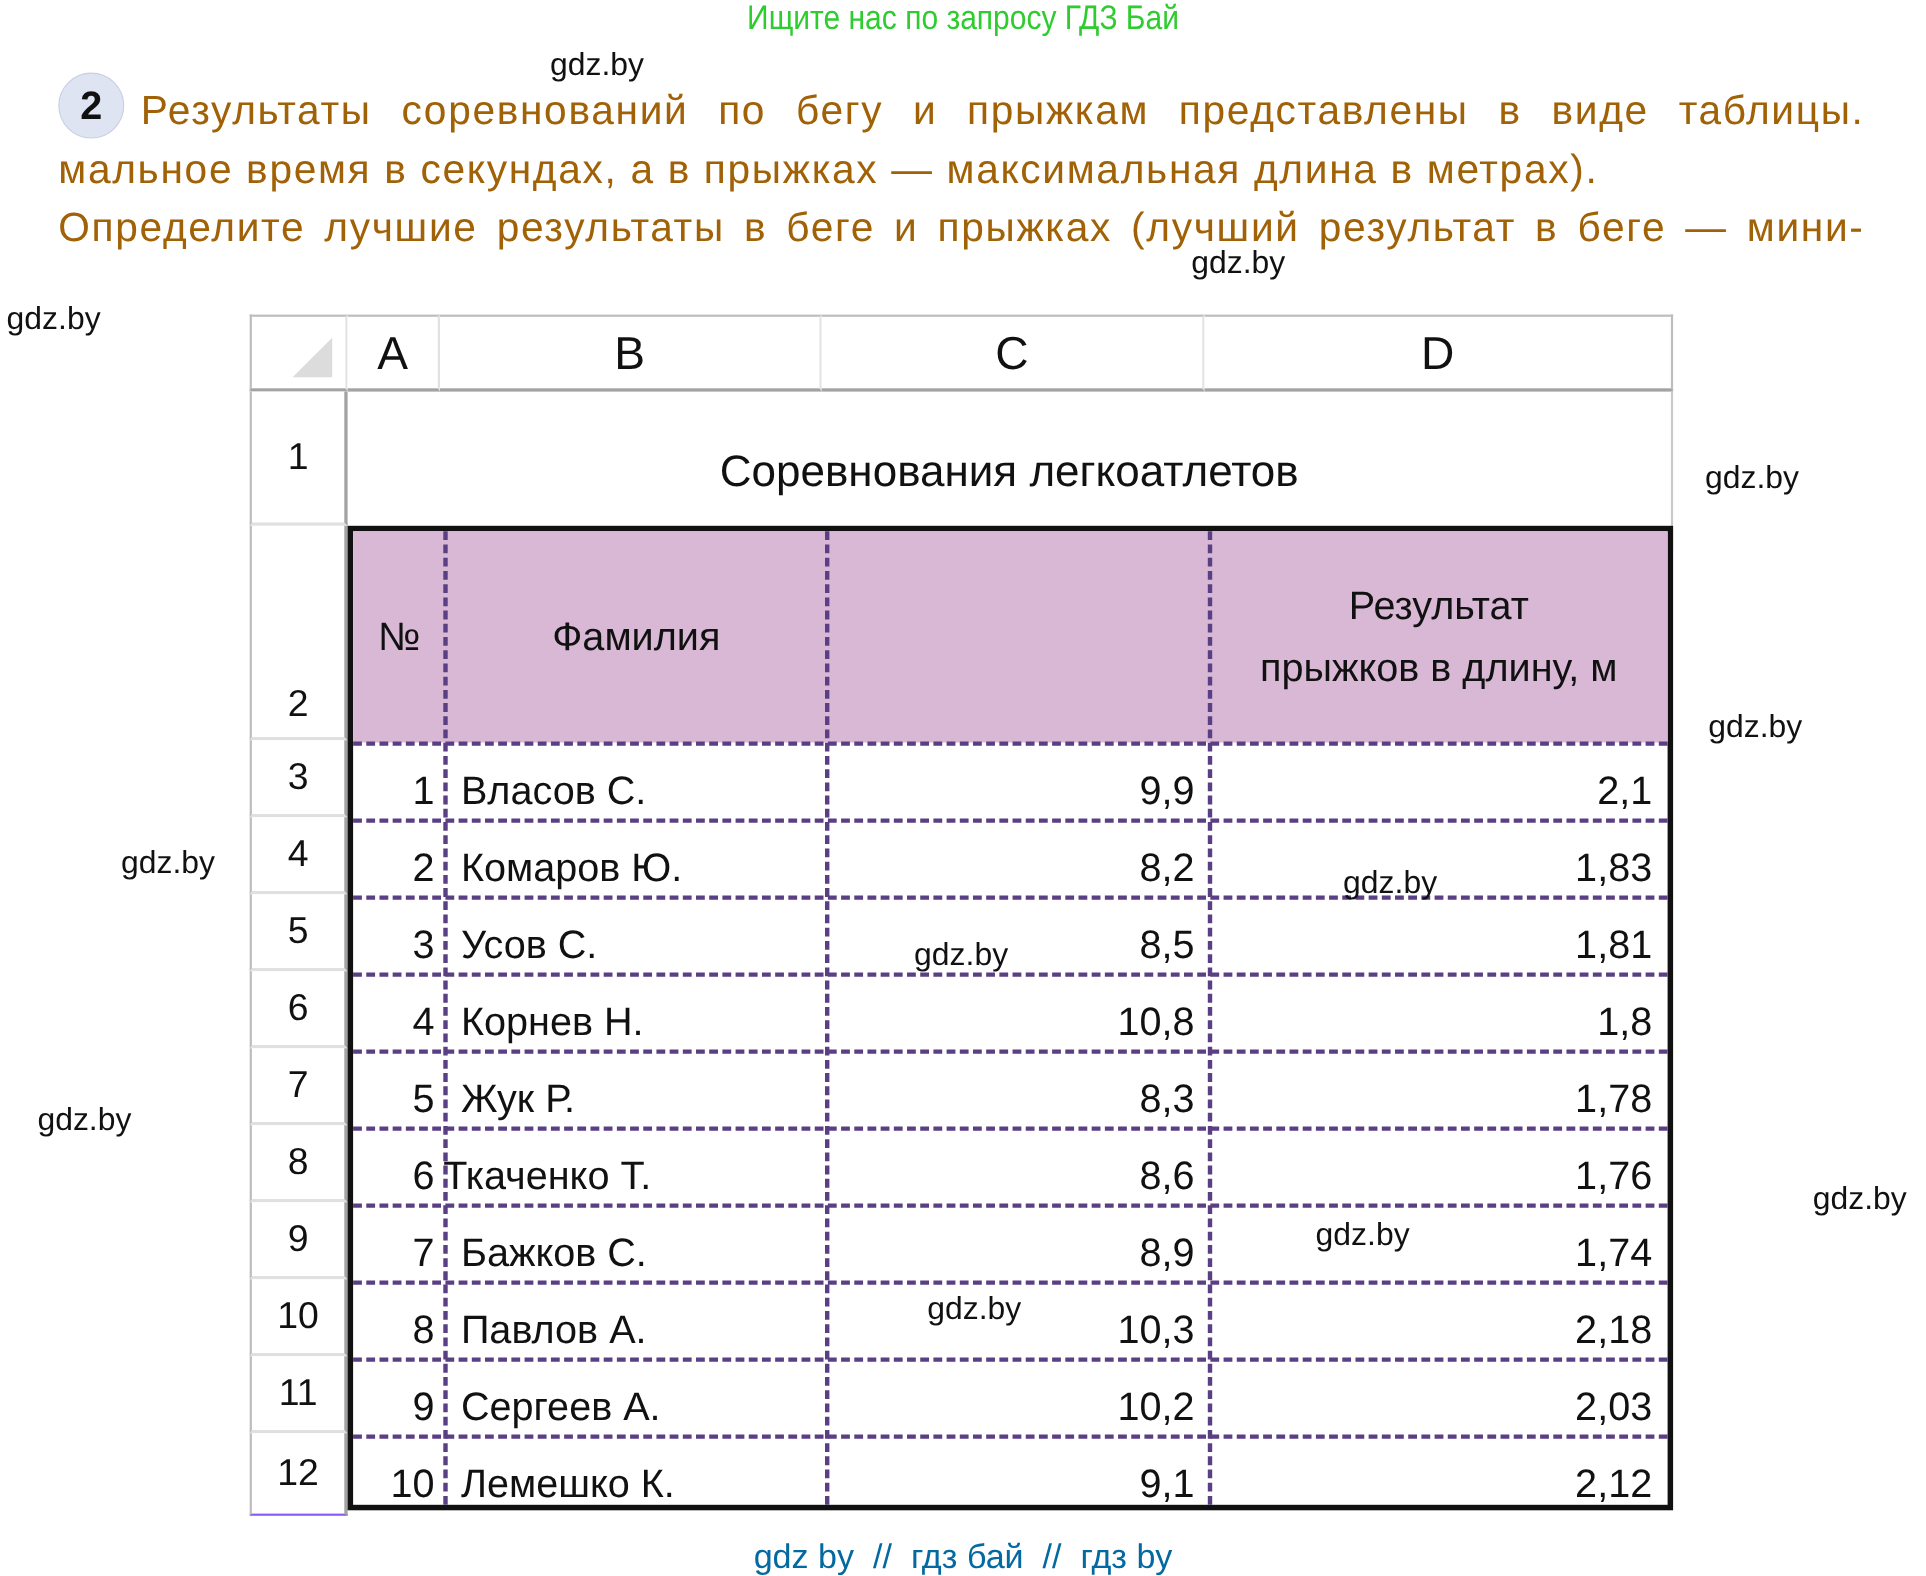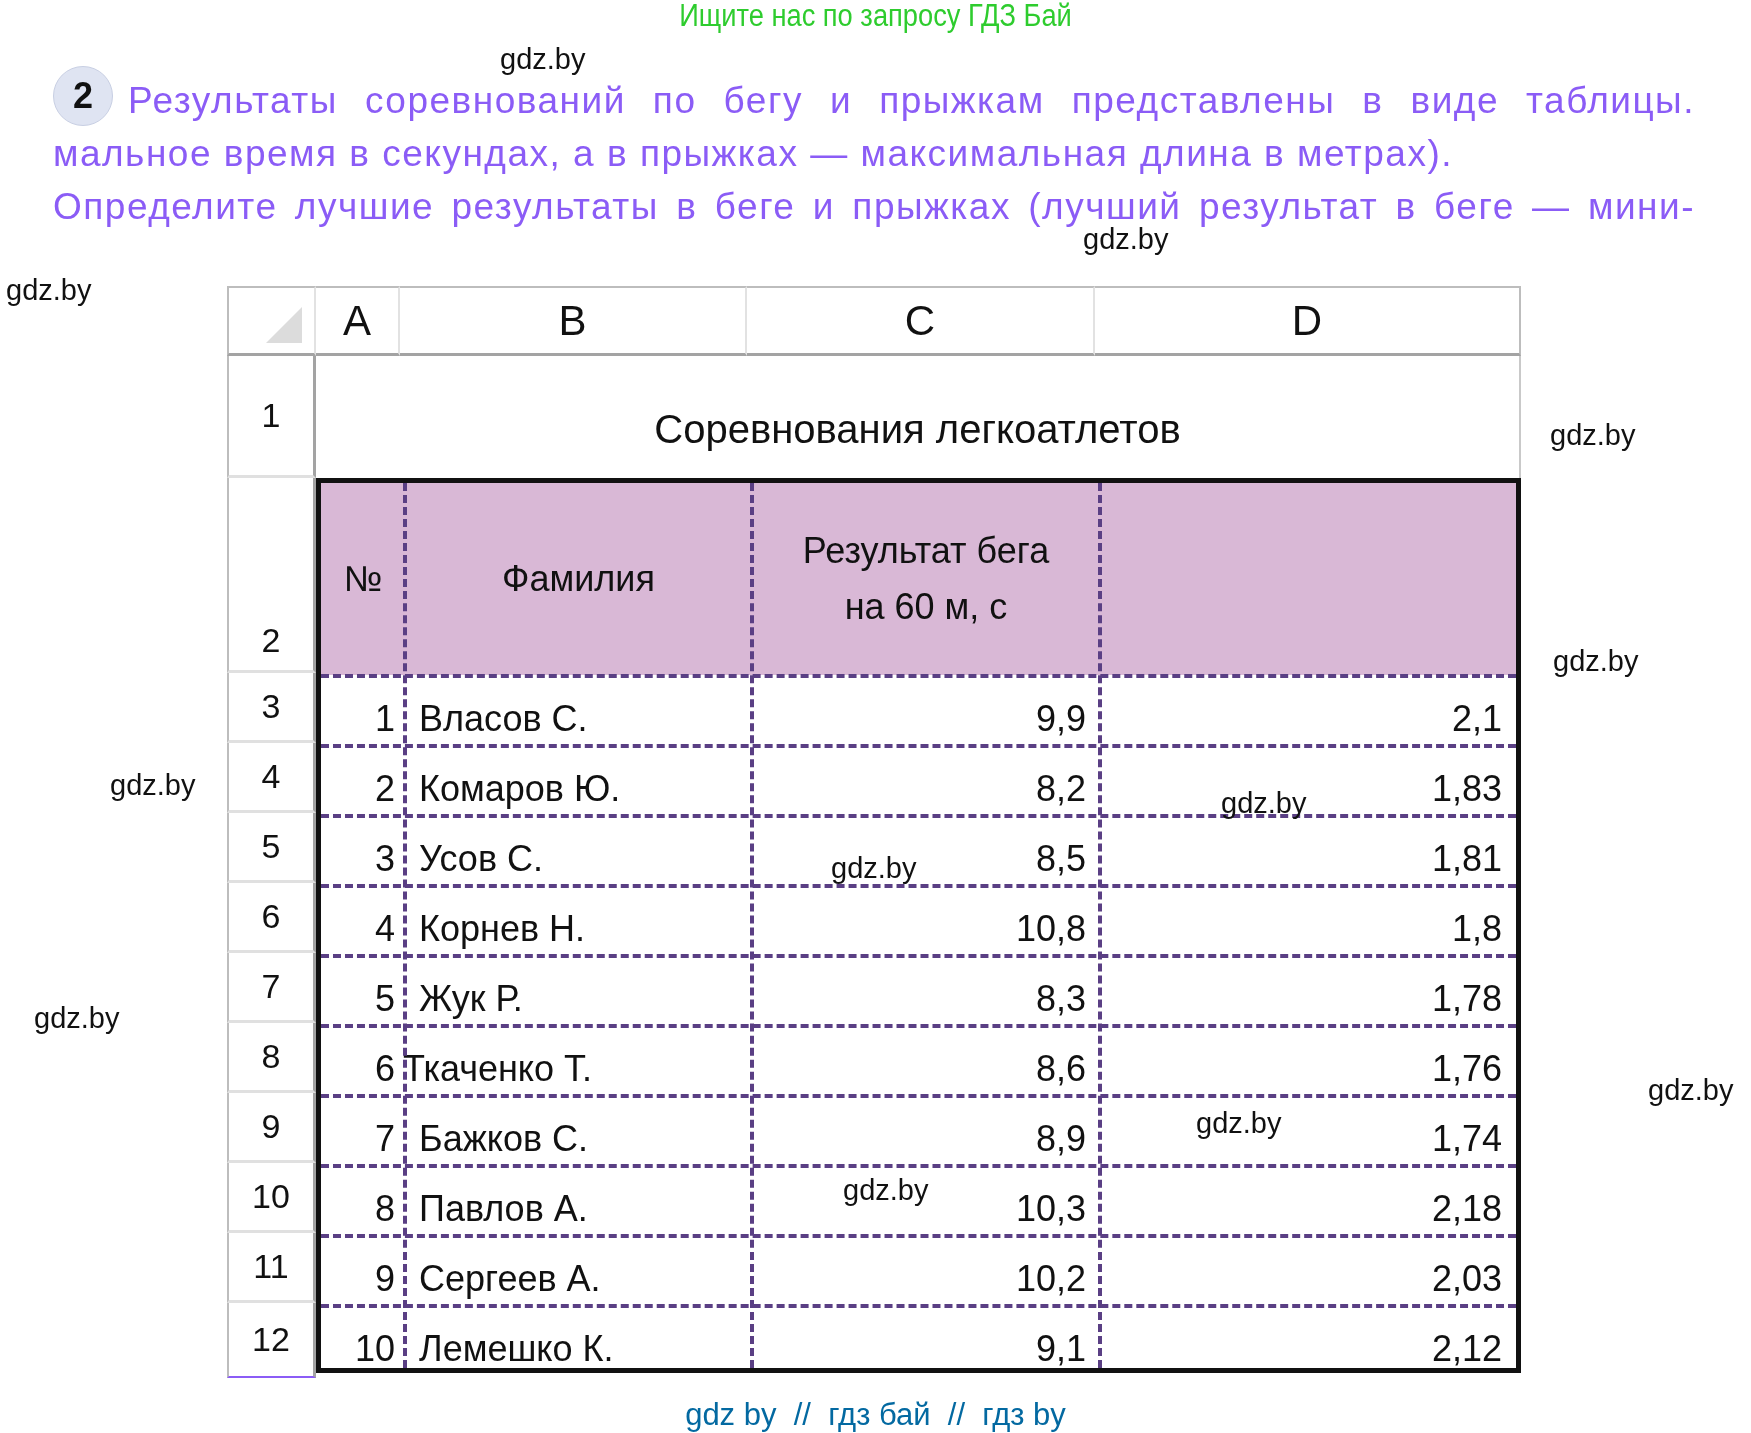--- a/index.html
+++ b/index.html
@@ -6,21 +6,21 @@
   body { width:1751px; height:1433px; position:relative; overflow:hidden;
          font-family:"Liberation Sans", sans-serif; color:#1a1a1a; }
   .abs { position:absolute; }
   .top-banner { left:0; width:1751px; top:0; text-align:center; font-size:31px;
                 color:#2ecc2e; line-height:32px; transform:scaleX(0.88); }
   .wm { font-size:29px; color:#111; line-height:30px; white-space:nowrap; }
   .badge { left:53px; top:66px; width:60px; height:60px; border-radius:50%;
            background:#dfe4f2; border:1px solid #c8cfe3; box-sizing:border-box;
            display:flex; align-items:center; justify-content:center;
            font-weight:bold; font-size:36px; color:#111; }
-  .para { left:53px; width:1642px; font-size:37px; line-height:53px; color:#8b5cf6;
+  .para { left:53px; width:1642px; font-size:37px; line-height:53px; color:#a16207;
           letter-spacing:1.5px; }
   .para .line { display:block; white-space:nowrap; text-align:justify; text-align-last:justify; height:53px; }
   .para .line.last { text-align-last:left; }
   .para .line.first { padding-left:75px; }
 
   
   .sheet { left:227px; top:286px; width:1294px; height:1092px; }
   .colhdr { position:absolute; top:0; height:70px; background:#fff;
             border-top:2px solid #bdbdbd; border-bottom:3px solid #a3a3a3; box-sizing:border-box;
             display:flex; align-items:center; justify-content:center; font-size:42px; color:#111; }
@@ -93,23 +93,23 @@
   <div class="rowhdr" style="top:947px;height:70px;">11</div>
   <div class="rowhdr" style="top:1017px;height:75px;border-bottom:2px solid #8b5cf6;">12</div>
 
   <div class="title-cell">Соревнования легкоатлетов</div>
 
   <div class="grid">
     <div class="hrow"></div>
 
     <div class="cell hcell" style="left:0;top:0;width:84px;height:192px;">№</div>
     <div class="cell hcell" style="left:84px;top:0;width:347px;height:192px;">Фамилия</div>
-    <div class="cell hcell" style="left:431px;top:0;width:348px;height:192px;">
-      <span>Результат бега</span>
-      <span>на 60 м, с</span>
+    <div class="cell hcell" style="left:779px;top:0;width:416px;height:192px;">
+      <span>Результат</span>
+      <span>прыжков в длину, м</span>
     </div>
 
     <div id="rows">
         <div class="cell num" style="left: 0px; top: 196px; width: 84px; height: 66px; padding-top: 14px;">1</div>
         <div class="cell name" style="left: 84px; top: 196px; width: 347px; height: 66px; padding-top: 14px;">Власов С.</div>
         <div class="cell val" style="left: 431px; top: 196px; width: 348px; height: 66px; padding-top: 14px;">9,9</div>
         <div class="cell val" style="left: 779px; top: 196px; width: 416px; height: 66px; padding-top: 14px;">2,1</div>
         <div class="cell num" style="left: 0px; top: 266px; width: 84px; height: 66px; padding-top: 14px;">2</div>
         <div class="cell name" style="left: 84px; top: 266px; width: 347px; height: 66px; padding-top: 14px;">Комаров Ю.</div>
         <div class="cell val" style="left: 431px; top: 266px; width: 348px; height: 66px; padding-top: 14px;">8,2</div>

